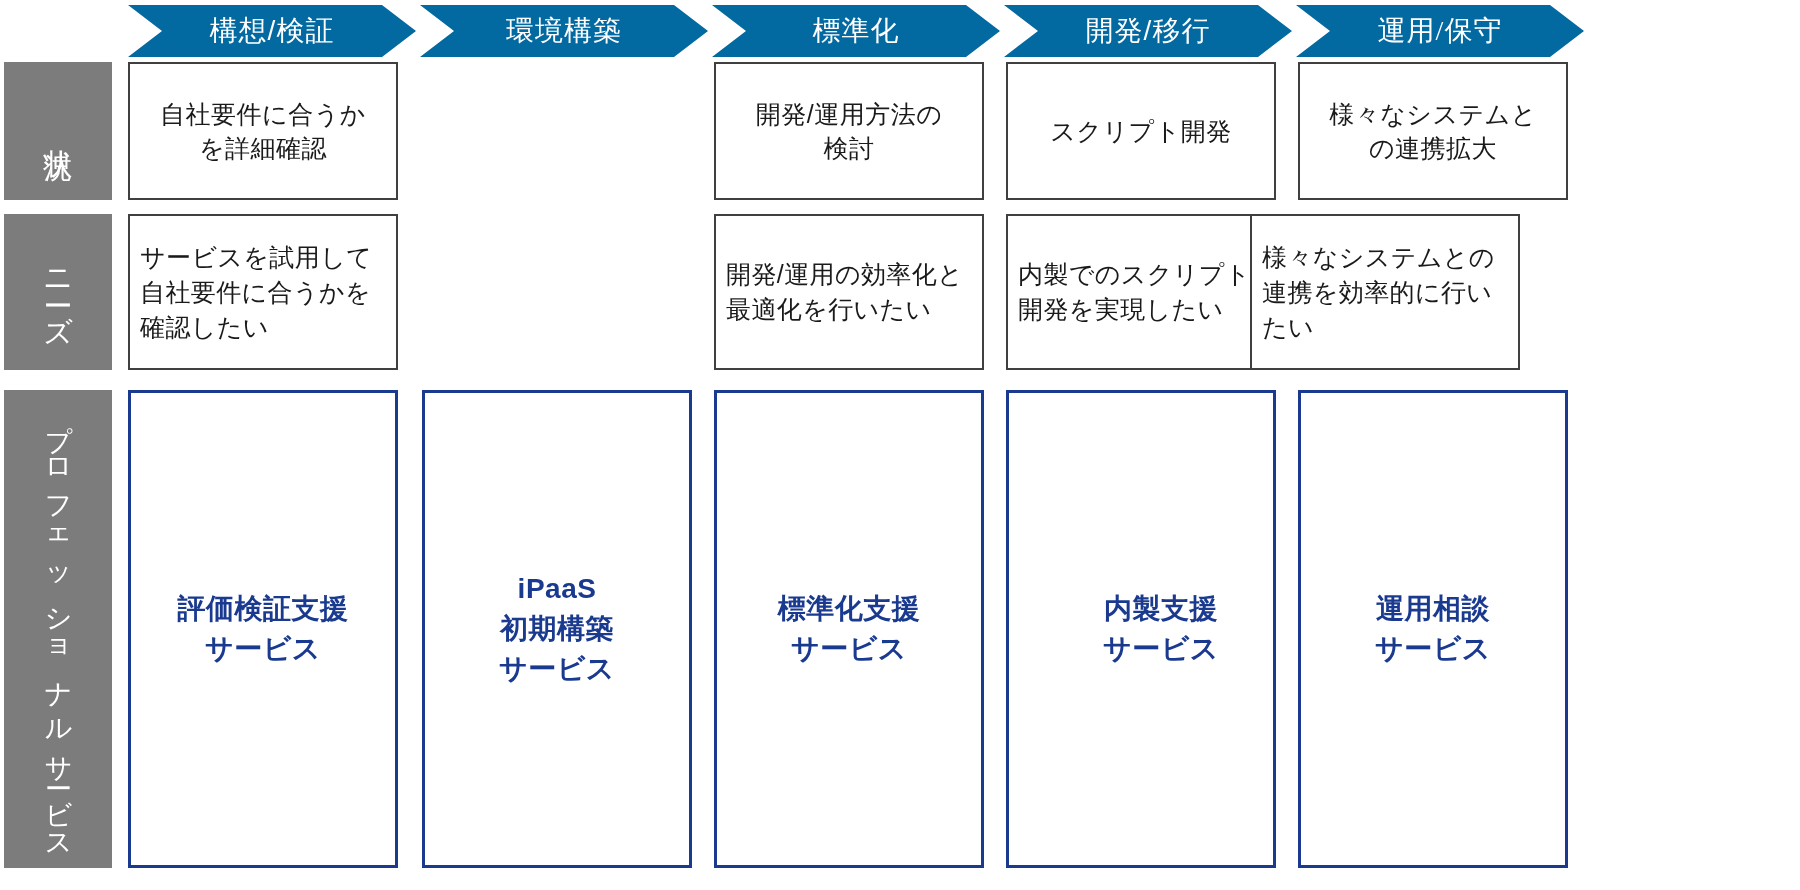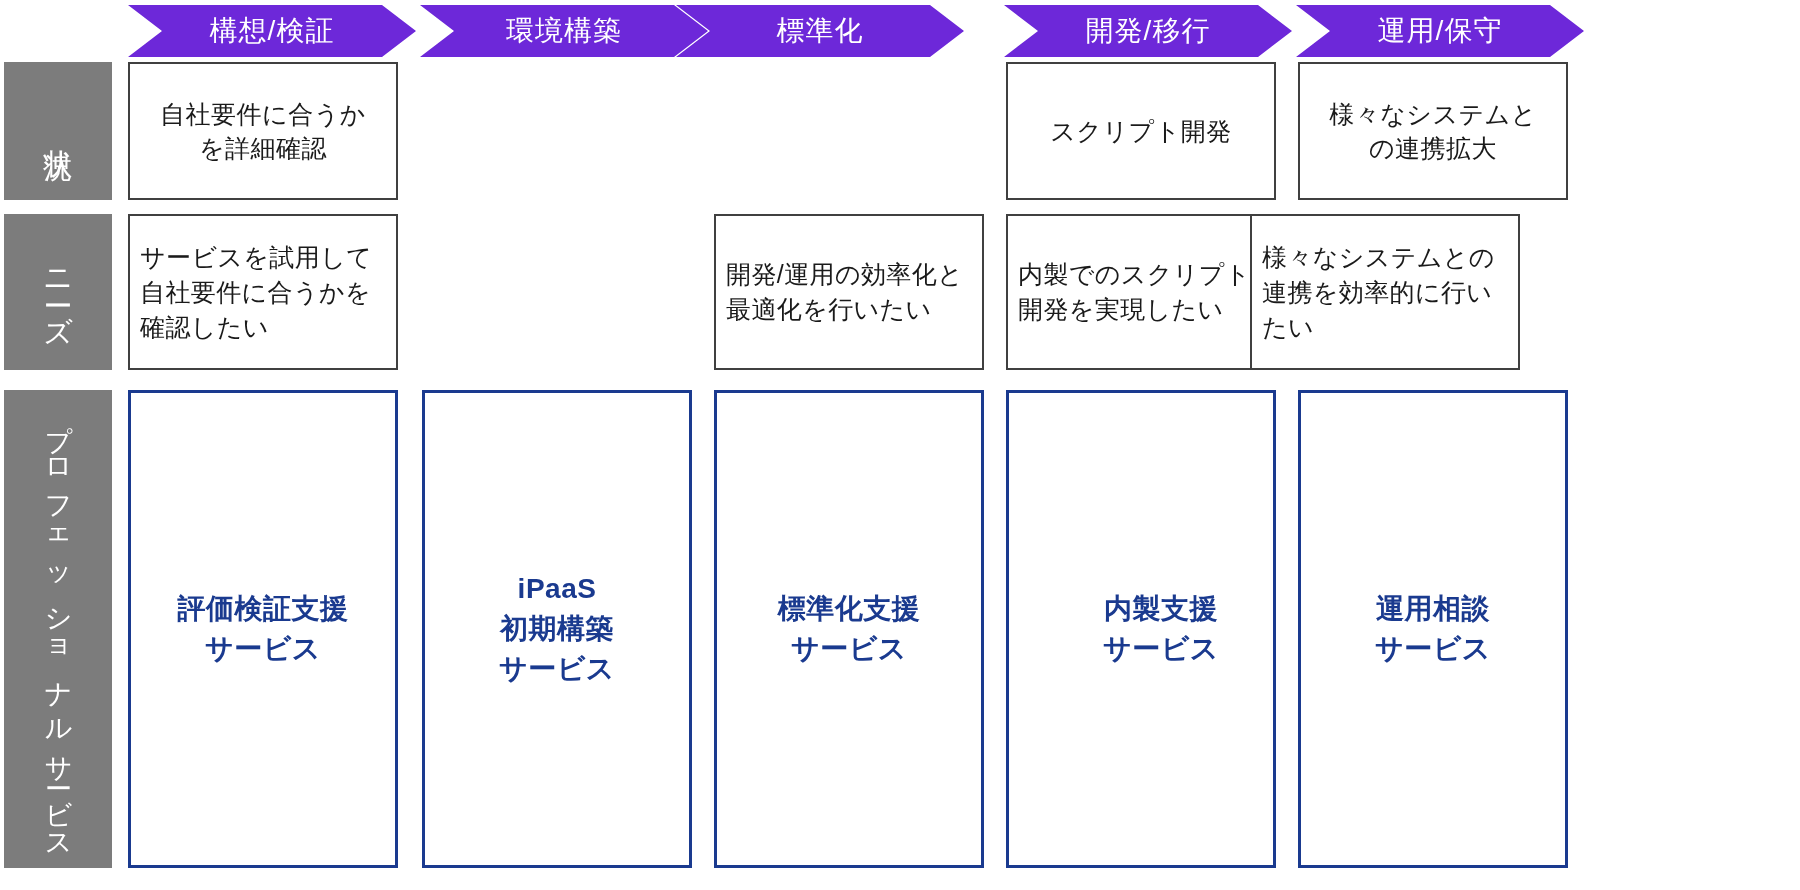--- a/index.html
+++ b/index.html
@@ -34,21 +34,21 @@
   .rowlabel.status { top: 62px;  height: 138px; }
   .rowlabel.needs  { top: 214px; height: 156px; }
   .rowlabel.pro    { top: 390px; height: 478px; }
   .rowlabel.pro .vtext { font-size: 27px; letter-spacing: 6px; }
 
   
   .chev {
     position: absolute;
     top: 5px;
     height: 52px;
-    background: #6d28d9;
+    background: #0369a1;
     color: #ffffff;
     display: flex;
     align-items: center;
     justify-content: center;
     font-size: 28px;
     letter-spacing: 1px;
     clip-path: polygon(0 0, calc(100% - 34px) 0, 100% 50%, calc(100% - 34px) 100%, 0 100%, 34px 50%);
   }
 
   
@@ -145,22 +145,26 @@
 
   <div class="chev" style="left:420px; width:288px;">
     <span>環境構築</span>
   </div>
   <div class="svcbox" style="left:422px; width:270px;align-items:center;">
     <span class="txt">iPaaS
 初期構築
 サービス</span>
   </div>
 
-  <div class="chev" style="left:676px; width:288px;text-align:center;">
+  <div class="chev" style="left:712px; width:288px;text-align:center;">
     <span>標準化</span>
+  </div>
+  <div class="statusbox" style="left:714px; width:270px;">
+    <span class="txt" style="white-space:pre-line;">開発/運用方法の
+検討</span>
   </div>
   <div class="needsbox" style="left:714px; width:270px;">
     <span class="txt">開発/運用の効率化と最適化を行いたい</span>
   </div>
   <div class="svcbox" style="left:714px; width:270px;">
     <span class="txt">標準化支援
 サービス</span>
   </div>
 
   <div class="chev" style="left:1004px; width:288px;">
@@ -170,21 +174,21 @@
     <span class="txt" style="white-space:pre-line;">スクリプト開発</span>
   </div>
   <div class="needsbox" style="left:1006px; width:270px;">
     <span class="txt">内製でのスクリプト開発を実現したい</span>
   </div>
   <div class="svcbox" style="left:1006px; width:270px;padding-left:48px;">
     <span class="txt">内製支援
 サービス</span>
   </div>
 
-  <div class="chev" style="left:1296px; width:288px;">
+  <div class="chev" style="left:1296px; width:288px;font-family:Liberation Serif, serif;">
     <span>運用/保守</span>
   </div>
   <div class="statusbox" style="left:1298px; width:270px;">
     <span class="txt" style="white-space:pre-line;">様々なシステムと
 の連携拡大</span>
   </div>
   <div class="needsbox" style="left:1250px; width:270px;padding-left:10px;">
     <span class="txt">様々なシステムとの連携を効率的に行いたい</span>
   </div>
   <div class="svcbox" style="left:1298px; width:270px;">

